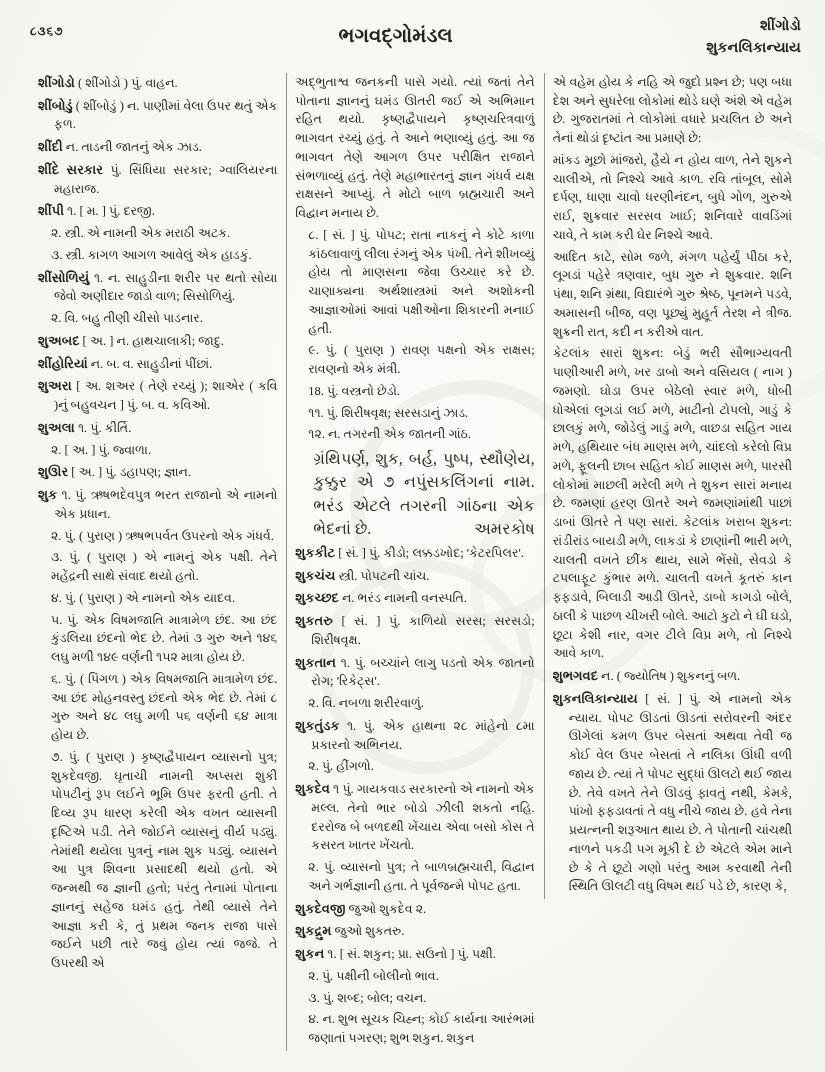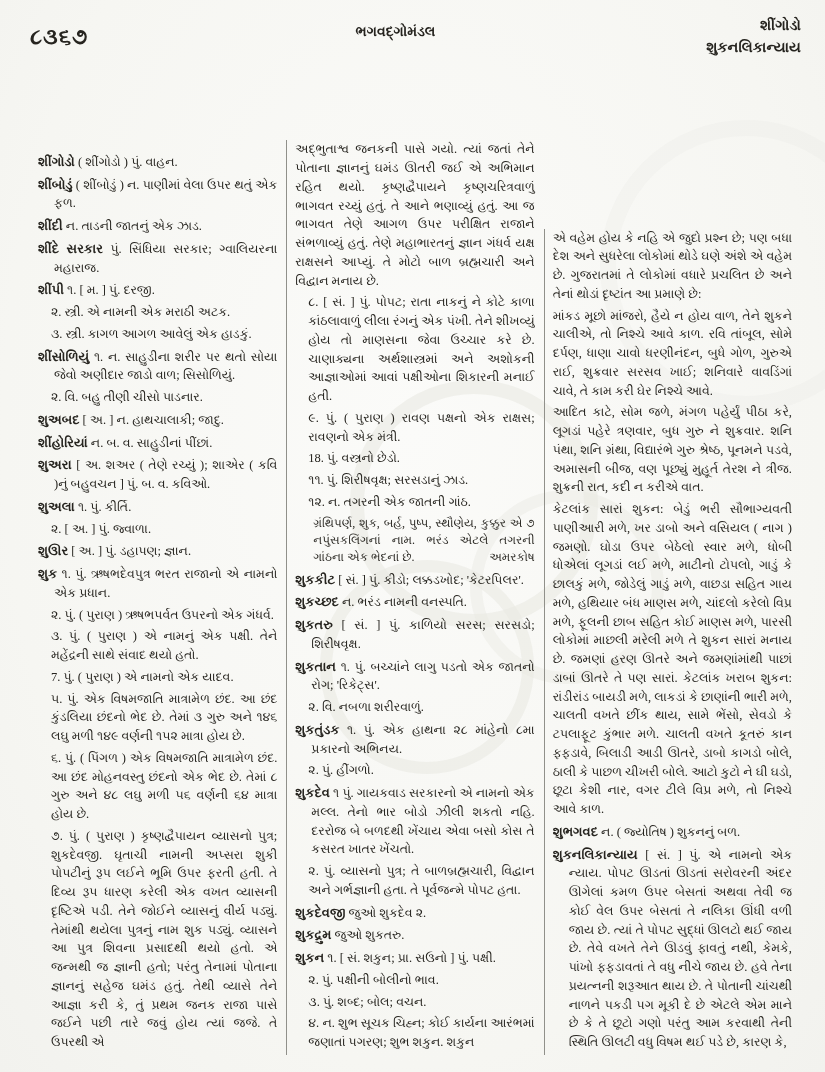--- a/index.html
+++ b/index.html
@@ -17,44 +17,44 @@
     background:radial-gradient(ellipse at 50% 40%, #fbfbf9 0%, #f6f6f2 70%, #f2f2ee 100%);
   }
   
   .wm{position:absolute;border-radius:50%;border:14px solid #e9e9e3;opacity:.6;z-index:0;pointer-events:none;}
   .wm1{width:220px;height:220px;left:350px;top:380px;}
   .wm2{width:190px;height:190px;left:320px;top:560px;border-width:12px;}
   .wm3{width:170px;height:170px;left:470px;top:490px;border-width:12px;opacity:.45;}
   .wm4{width:260px;height:260px;left:600px;top:120px;border-width:16px;opacity:.25;}
 
   .hdr{position:relative;z-index:2;display:flex;align-items:flex-start;margin-bottom:14px;}
-  .hdr .pgno{flex:0 0 140px;font-size:22px;font-weight:bold;letter-spacing:1px;padding-top:10px;}
-  .hdr .title{flex:1 1 auto;text-align:center;font-size:14px;font-weight:bold;padding-top:10px;}
+  .hdr .pgno{flex:0 0 140px;font-size:12px;font-weight:bold;letter-spacing:1px;padding-top:10px;}
+  .hdr .title{flex:1 1 auto;text-align:center;font-size:20px;font-weight:bold;padding-top:10px;}
   .hdr .guides{flex:0 0 180px;text-align:right;font-weight:bold;font-size:14.5px;line-height:1.55;}
 
   .cols{
     position:relative;z-index:1;
-    display:flex;align-items:flex-end;
+    display:flex;align-items:flex-start;
     height:982px;overflow:hidden;
   }
   .col{
     flex:1 1 0;
     padding:0 9px 0 8px;
     font-size:12.5px;line-height:1.5;
     text-align:justify;
     overflow:hidden;
   }
   .col + .col{border-left:1px solid #90908a;}
 
   p.blk{margin:0 0 3px 0;}
   .entry{padding-left:16px;text-indent:-16px;}
   .entry b{font-weight:bold;font-size:13px;}
   .sense{padding-left:13px;}
   .cont{}
-  .citation{font-size:12px;line-height:1.45;padding-left:18px;color:#2c2a25;}
+  .citation{font-size:16px;line-height:1.45;padding-left:18px;color:#2c2a25;}
   .citation .src{float:right;font-weight:normal;padding-left:8px;}
 </style>
 </head>
 <body>
 
 <div class="page">
   <div class="wm wm1"></div>
   <div class="wm wm2"></div>
   <div class="wm wm3"></div>
   <div class="wm wm4"></div>
@@ -81,34 +81,35 @@
         <p class="blk sense">૨. વિ. બહુ તીણી ચીસો પાડનાર.</p>
         <p class="blk entry"><b>શુઅબદ</b> [ અ. ] ન. હાથચાલાકી; જાદુ.</p>
         <p class="blk entry"><b>શીંહોરિયાં</b> ન. બ. વ. સાહુડીનાં પીંછાં.</p>
         <p class="blk entry"><b>શુઅરા</b> [ અ. શઅર ( તેણે રચ્યું ); શાએર ( કવિ )નું બહુવચન ] પું. બ. વ. કવિઓ.</p>
         <p class="blk entry"><b>શુઅલા</b> ૧. પું. કીર્તિ.</p>
         <p class="blk sense">૨. [ અ. ] પું. જ્વાળા.</p>
         <p class="blk entry"><b>શુઊર</b> [ અ. ] પું. ડહાપણ; જ્ઞાન.</p>
         <p class="blk entry"><b>શુક</b> ૧. પું. ઋષભદેવપુત્ર ભરત રાજાનો એ નામનો એક પ્રધાન.</p>
         <p class="blk sense">૨. પું. ( પુરાણ ) ઋષભપર્વત ઉપરનો એક ગંધર્વ.</p>
         <p class="blk sense">૩. પું. ( પુરાણ ) એ નામનું એક પક્ષી. તેને મહેંદ્રની સાથે સંવાદ થયો હતો.</p>
-        <p class="blk sense">7. પું. ( પુરાણ ) એ નામનો એક યાદવ.</p>
+        <p class="blk sense">૪. પું. ( પુરાણ ) એ નામનો એક યાદવ.</p>
         <p class="blk sense">૫. પું. એક વિષમજાતિ માત્રામેળ છંદ. આ છંદ કુંડલિયા છંદનો ભેદ છે. તેમાં ૩ ગુરુ અને ૧૪૬ લઘુ મળી ૧૪૯ વર્ણની ૧૫૨ માત્રા હોય છે.</p>
         <p class="blk sense">૬. પું. ( પિંગળ ) એક વિષમજાતિ માત્રામેળ છંદ. આ છંદ મોહનવસ્તુ છંદનો એક ભેદ છે. તેમાં ૮ ગુરુ અને ૪૮ લઘુ મળી ૫૬ વર્ણની ૬૪ માત્રા હોય છે.</p>
         <p class="blk sense">૭. પું. ( પુરાણ ) કૃષ્ણદ્વૈપાયન વ્યાસનો પુત્ર; શુકદેવજી. ઘૃતાચી નામની અપ્સરા શુકી પોપટીનું રૂપ લઈને ભૂમિ ઉપર ફરતી હતી. તે દિવ્ય રૂપ ધારણ કરેલી એક વખત વ્યાસની દૃષ્ટિએ પડી. તેને જોઈને વ્યાસનું વીર્ય પડ્યું. તેમાંથી થયેલા પુત્રનું નામ શુક પડ્યું. વ્યાસને આ પુત્ર શિવના પ્રસાદથી થયો હતો. એ જન્મથી જ જ્ઞાની હતો; પરંતુ તેનામાં પોતાના જ્ઞાનનું સહેજ ઘમંડ હતું. તેથી વ્યાસે તેને આજ્ઞા કરી કે, તું પ્રથમ જનક રાજા પાસે જઈને પછી તારે જવું હોય ત્યાં જજે. તે ઉપરથી એ</p>
       </div>
     <div class="col">
         <p class="blk cont">અદ્ભુતાશ્વ જનકની પાસે ગયો. ત્યાં જતાં તેને પોતાના જ્ઞાનનું ઘમંડ ઊતરી જઈ એ અભિમાન રહિત થયો. કૃષ્ણદ્વૈપાયને કૃષ્ણચરિત્રવાળું ભાગવત રચ્યું હતું. તે આને ભણાવ્યું હતું. આ જ ભાગવત તેણે આગળ ઉપર પરીક્ષિત રાજાને સંભળાવ્યું હતું. તેણે મહાભારતનું જ્ઞાન ગંધર્વ યક્ષ રાક્ષસને આપ્યું. તે મોટો બાળ બ્રહ્મચારી અને વિદ્વાન મનાય છે.</p>
         <p class="blk sense">૮. [ સં. ] પું. પોપટ; રાતા નાકનું ને કોટે કાળા કાંઠલાવાળું લીલા રંગનું એક પંખી. તેને શીખવ્યું હોય તો માણસના જેવા ઉચ્ચાર કરે છે. ચાણાક્યના અર્થશાસ્ત્રમાં અને અશોકની આજ્ઞાઓમાં આવાં પક્ષીઓના શિકારની મનાઈ હતી.</p>
         <p class="blk sense">૯. પું. ( પુરાણ ) રાવણ પક્ષનો એક રાક્ષસ; રાવણનો એક મંત્રી.</p>
         <p class="blk sense">18. પું. વસ્ત્રનો છેડો.</p>
         <p class="blk sense">૧૧. પું. શિરીષવૃક્ષ; સરસડાનું ઝાડ.</p>
         <p class="blk sense">૧૨. ન. તગરની એક જાતની ગાંઠ.</p>
         <p class="blk citation">ગ્રંથિપર્ણ, શુક, બર્હ, પુષ્પ, સ્થૌણેય, કુક્કુર એ ૭ નપુંસકલિંગનાં નામ. ભરંડ એટલે તગરની ગાંઠના એક ભેદનાં છે.<span class="src">અમરકોષ</span></p>
         <p class="blk entry"><b>શુકકીટ</b> [ સં. ] પું. કીડો; લક્કડખોદ; 'કેટરપિલર'.</p>
+        <p class="blk entry"><b>શુકચંચ</b> સ્ત્રી. પોપટની ચાંચ.</p>
         <p class="blk entry"><b>શુકચ્છદ</b> ન. ભરંડ નામની વનસ્પતિ.</p>
         <p class="blk entry"><b>શુકતરુ</b> [ સં. ] પું. કાળિયો સરસ; સરસડો; શિરીષવૃક્ષ.</p>
         <p class="blk entry"><b>શુકતાન</b> ૧. પું. બચ્ચાંને લાગુ પડતો એક જાતનો રોગ; 'રિકેટ્સ'.</p>
         <p class="blk sense">૨. વિ. નબળા શરીરવાળું.</p>
         <p class="blk entry"><b>શુકતુંડક</b> ૧. પું. એક હાથના ૨૮ માંહેનો ૮મા પ્રકારનો અભિનય.</p>
         <p class="blk sense">૨. પું. હીંગળો.</p>
         <p class="blk entry"><b>શુકદેવ</b> ૧ પું. ગાયકવાડ સરકારનો એ નામનો એક મલ્લ. તેનો ભાર બોડો ઝીલી શકતો નહિ. દરરોજ બે બળદથી ખેંચાય એવા બસો કોસ તે કસરત ખાતર ખેંચતો.</p>
         <p class="blk sense">૨. પું. વ્યાસનો પુત્ર; તે બાળબ્રહ્મચારી, વિદ્વાન અને ગર્ભજ્ઞાની હતા. તે પૂર્વજન્મે પોપટ હતા.</p>
         <p class="blk entry"><b>શુકદેવજી</b> જુઓ શુકદેવ ૨.</p>
         <p class="blk entry"><b>શુકદ્રુમ</b> જુઓ શુકતરુ.</p>

